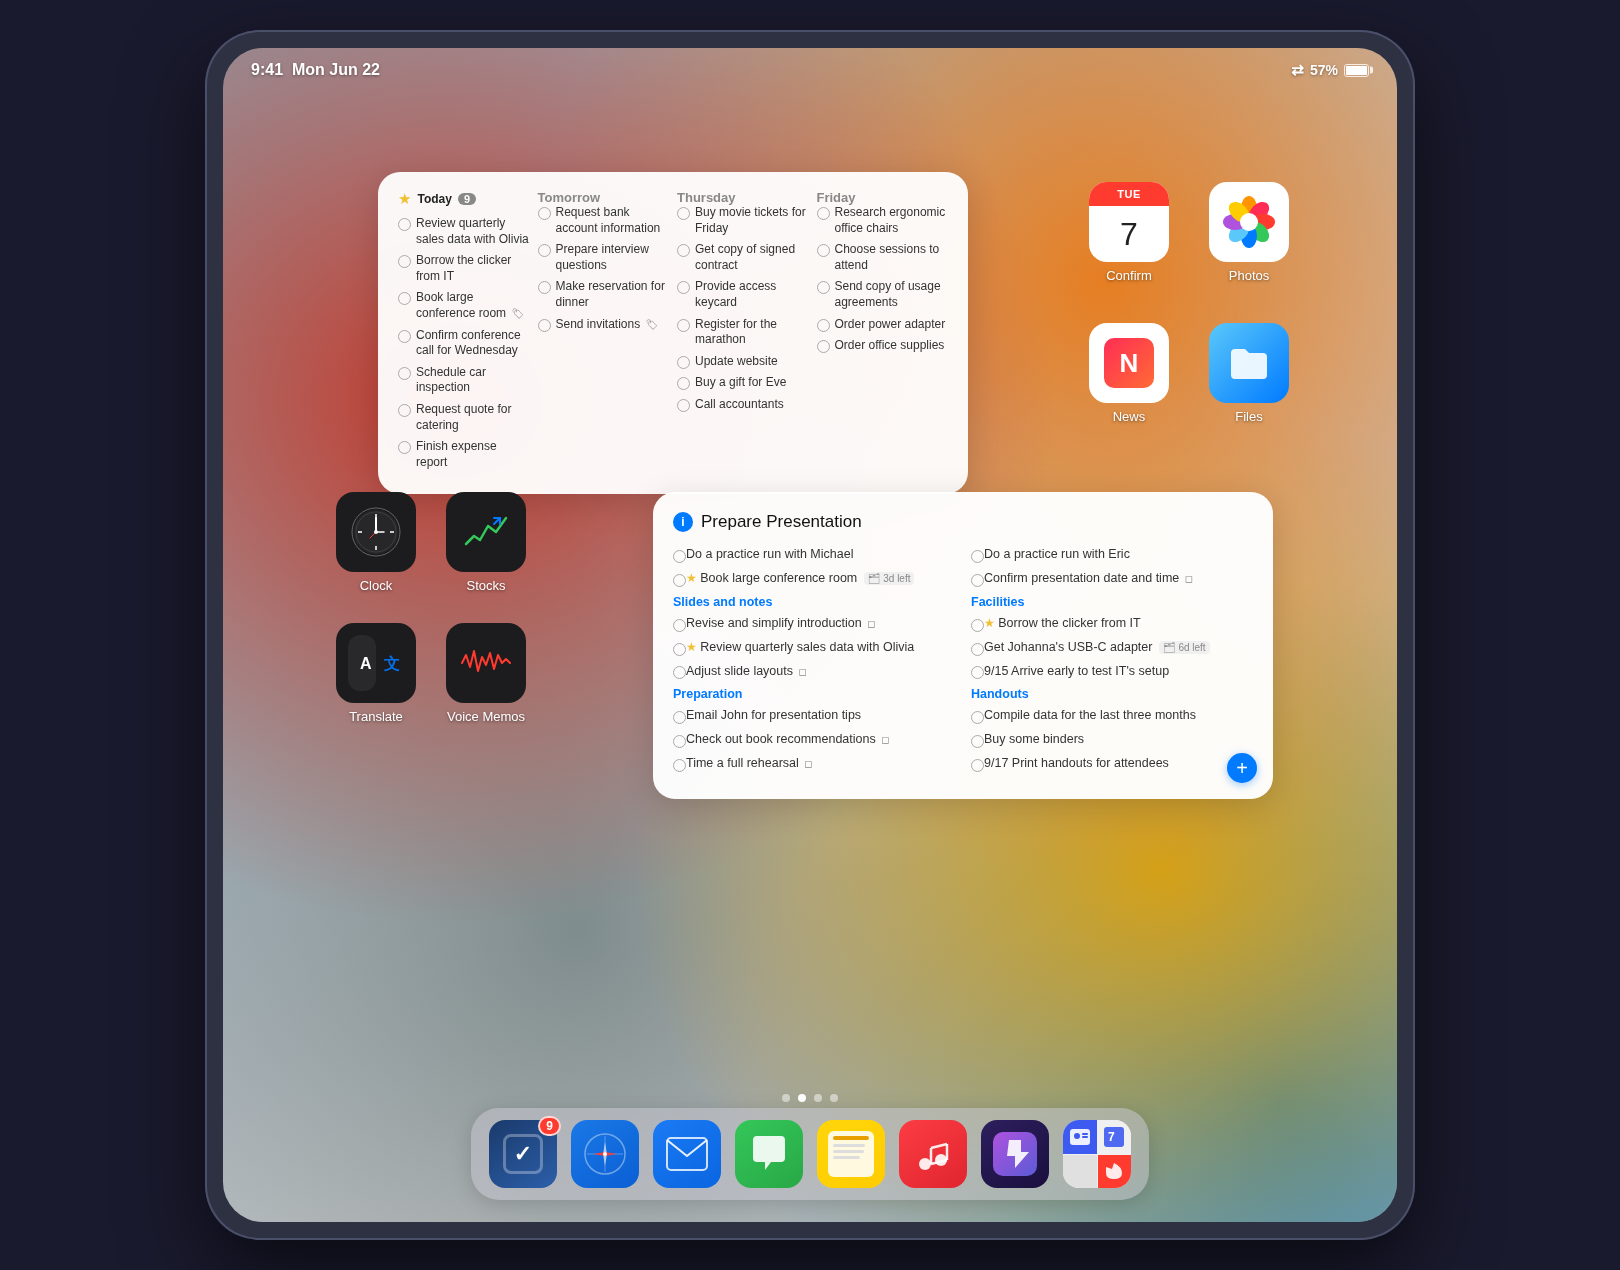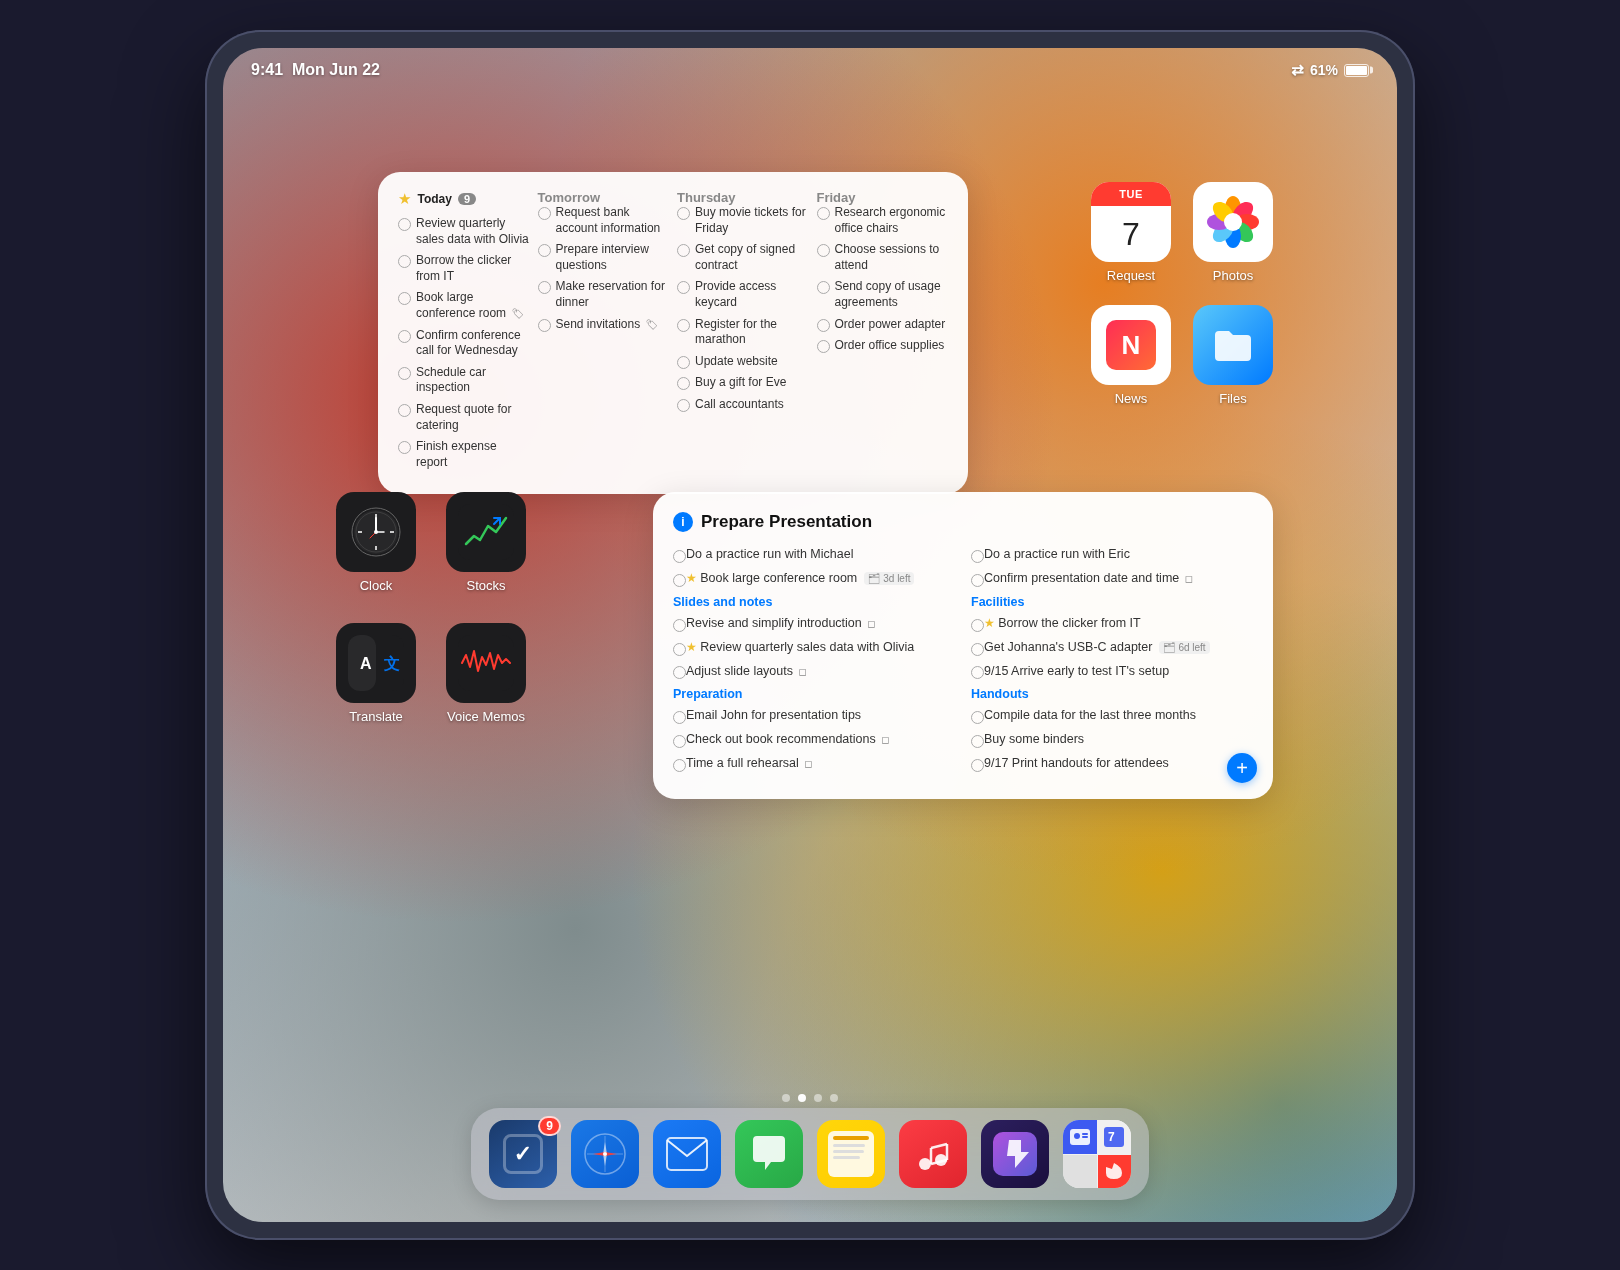--- a/index.html
+++ b/index.html
@@ -185,24 +185,24 @@
     .task-text {
       font-size: 12px;
       color: #333;
       line-height: 1.3;
     }
 
     
     .app-grid-top {
       position: absolute;
       top: 90px;
-      right: 124px;
+      right: 108px;
       display: grid;
       grid-template-columns: 1fr 1fr;
-      gap: 22px;
+      gap: 40px;
     }
 
     .app-icon-wrap {
       display: flex;
       flex-direction: column;
       align-items: center;
       gap: 6px;
       cursor: pointer;
     }
 
@@ -331,21 +331,21 @@
       color: #fff;
       display: flex;
       align-items: center;
       justify-content: center;
       font-size: 12px;
       font-weight: 700;
     }
 
     .pres-title {
       font-size: 17px;
-      font-weight: 700;
+      font-weight: 400;
       color: #111;
     }
 
     .pres-columns {
       display: grid;
       grid-template-columns: 1fr 1fr;
       gap: 16px;
     }
 
     .pres-task {
@@ -624,21 +624,21 @@
 <div class="ipad-frame">
   <div class="ipad-screen">
     <div class="wallpaper"></div>
 
     <div class="status-bar">
       <div class="status-time">
         <span>9:41</span>&nbsp;&nbsp;<span>Mon Jun 22</span>
       </div>
       <div class="status-right">
         <span class="wifi-icon">⇄</span>
-        <span>61%</span>
+        <span>57%</span>
         <div class="battery-body">
           <div class="battery-fill"></div>
         </div>
       </div>
     </div>
 
     <div class="content-area">
 
       <div class="reminders-widget">
         <div class="widget-columns">
@@ -757,21 +757,21 @@
         </div>
       </div>
 
       <div class="app-grid-top">
 
         <div class="app-icon-wrap">
           <div class="calendar-icon-app">
             <div class="calendar-icon-top">TUE</div>
             <div class="calendar-icon-day">7</div>
           </div>
-          <span class="app-label">Request</span>
+          <span class="app-label">Confirm</span>
         </div>
 
         <div class="app-icon-wrap">
           <div class="photos-icon-app">
             <svg class="photos-flower" viewBox="0 0 56 56">
               <ellipse cx="28" cy="14" rx="8" ry="12" fill="#ff9500" transform="rotate(0 28 28)"></ellipse>
               <ellipse cx="28" cy="14" rx="8" ry="12" fill="#ff2d55" transform="rotate(45 28 28)"></ellipse>
               <ellipse cx="28" cy="14" rx="8" ry="12" fill="#ff3b30" transform="rotate(90 28 28)"></ellipse>
               <ellipse cx="28" cy="14" rx="8" ry="12" fill="#34c759" transform="rotate(135 28 28)"></ellipse>
               <ellipse cx="28" cy="14" rx="8" ry="12" fill="#007aff" transform="rotate(180 28 28)"></ellipse>

